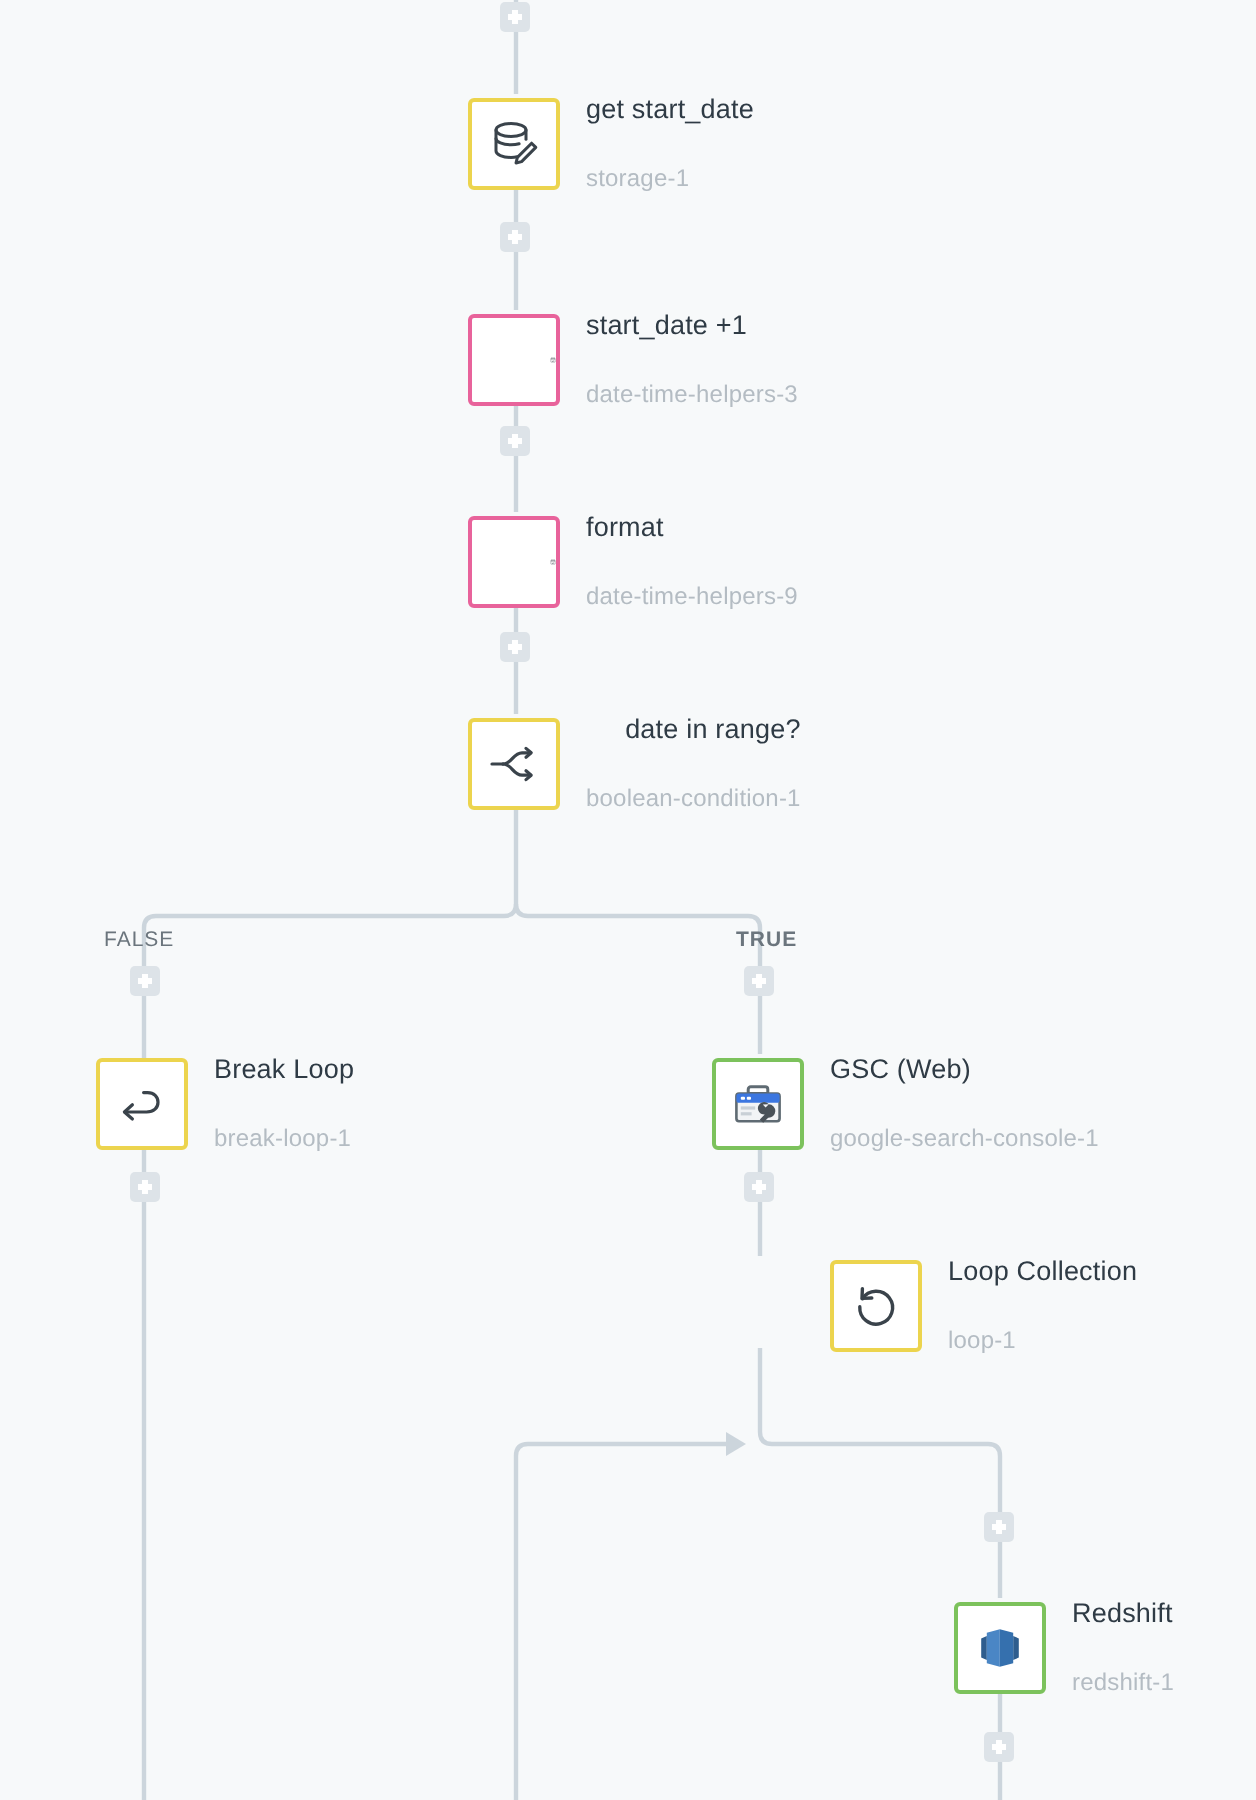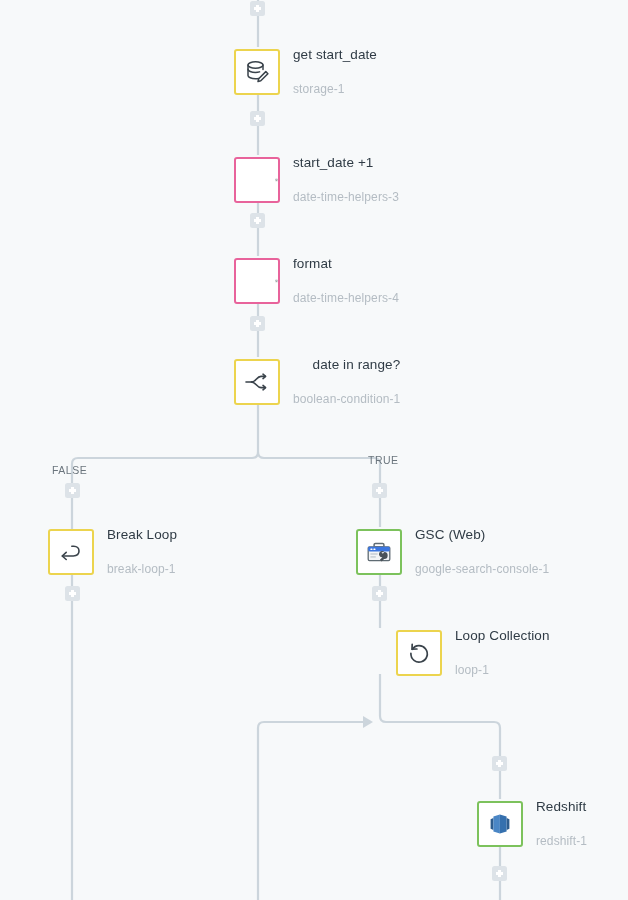--- a/index.html
+++ b/index.html
@@ -174,21 +174,21 @@
       <svg class="icon-svg" width="28" height="28" viewBox="0 0 28 28" fill="none" stroke="#3a434b" stroke-width="1.5" stroke-linejoin="round">
         <rect x="4" y="6" width="20" height="18" rx="1.4"></rect>
         <path d="M4,11 h20"></path>
         <rect x="7.5" y="3.2" width="3.4" height="3.8" rx="1"></rect>
         <rect x="17.1" y="3.2" width="3.4" height="3.8" rx="1"></rect>
         <text x="14" y="21" font-family="Liberation Sans, sans-serif" font-size="9" font-weight="bold" fill="#3a434b" stroke="none" text-anchor="middle">17</text>
       </svg>
     </div>
     <div class="node-labels">
       <div class="node-title">format</div>
-      <div class="node-sub">date-time-helpers-4</div>
+      <div class="node-sub">date-time-helpers-9</div>
     </div>
   </div>
 
   <div class="node" style="left:234px; top:357px;text-align:right;">
     <div class="node-box yellow">
       <svg class="icon-svg" width="28" height="28" viewBox="0 0 28 28" fill="none" stroke="#3a434b" stroke-width="1.6" stroke-linecap="round" stroke-linejoin="round">
         <path d="M3,14 h5.5"></path>
         <path d="M8.5,14 C13,14 13.5,8.4 18,8.4 h4.2"></path>
         <path d="M8.5,14 C13,14 13.5,19.6 18,19.6 h4.2"></path>
         <path d="M20,6.2 l2.6,2.2 -2.6,2.2"></path>
@@ -226,21 +226,21 @@
         <rect x="5.4" y="18.1" width="5.4" height="1.6" fill="#c9d0d6"></rect>
         <path d="M19.4,14.1 a3.1,3.1 0 1 0 -2.0,5.1 l-2.5,2.5 1.7,1.7 2.5,-2.5 a3.1,3.1 0 0 0 0.3,-6.8 l-1.6,1.6 -1.4,-1.4 z" fill="#4a5259"></path>
       </svg>
     </div>
     <div class="node-labels">
       <div class="node-title">GSC (Web)</div>
       <div class="node-sub">google-search-console-1</div>
     </div>
   </div>
 
-  <div class="node" style="left:356px; top:628px;padding-left:40px;">
+  <div class="node" style="left:375px; top:628px;padding-left:40px;">
     <div class="node-box yellow">
       <svg class="icon-svg" width="28" height="28" viewBox="0 0 28 28" fill="none" stroke="#3a434b" stroke-width="1.7" stroke-linecap="round" stroke-linejoin="round">
         <path d="M7.2,10.4 A8.2,8.2 0 1 1 5.9,14.4"></path>
         <path d="M11.9,10.0 L7.0,10.2 L7.2,5.3"></path>
       </svg>
     </div>
     <div class="node-labels">
       <div class="node-title">Loop Collection</div>
       <div class="node-sub">loop-1</div>
     </div>
@@ -255,21 +255,21 @@
         <path d="M20.6,6.4 L13.9,4.6 v18.8 l6.7,-1.8 z" fill="#3570ae"></path>
       </svg>
     </div>
     <div class="node-labels">
       <div class="node-title">Redshift</div>
       <div class="node-sub">redshift-1</div>
     </div>
   </div>
 
   <div class="branch-label" style="left:52px; top:464px;">FALSE</div>
-  <div class="branch-label" style="left:368px; top:454px;">TRUE</div>
+  <div class="branch-label" style="left:368px; top:464px;font-weight:bold;">TRUE</div>
 
   <div class="plus-btn" style="left:250px; top:1px;"></div>
   <div class="plus-btn" style="left:250px; top:111px;"></div>
   <div class="plus-btn" style="left:250px; top:213px;"></div>
   <div class="plus-btn" style="left:250px; top:316px;"></div>
   <div class="plus-btn" style="left:65px;  top:483px;"></div>
   <div class="plus-btn" style="left:372px; top:483px;"></div>
   <div class="plus-btn" style="left:65px;  top:586px;"></div>
   <div class="plus-btn" style="left:372px; top:586px;"></div>
   <div class="plus-btn" style="left:492px; top:756px;"></div>

